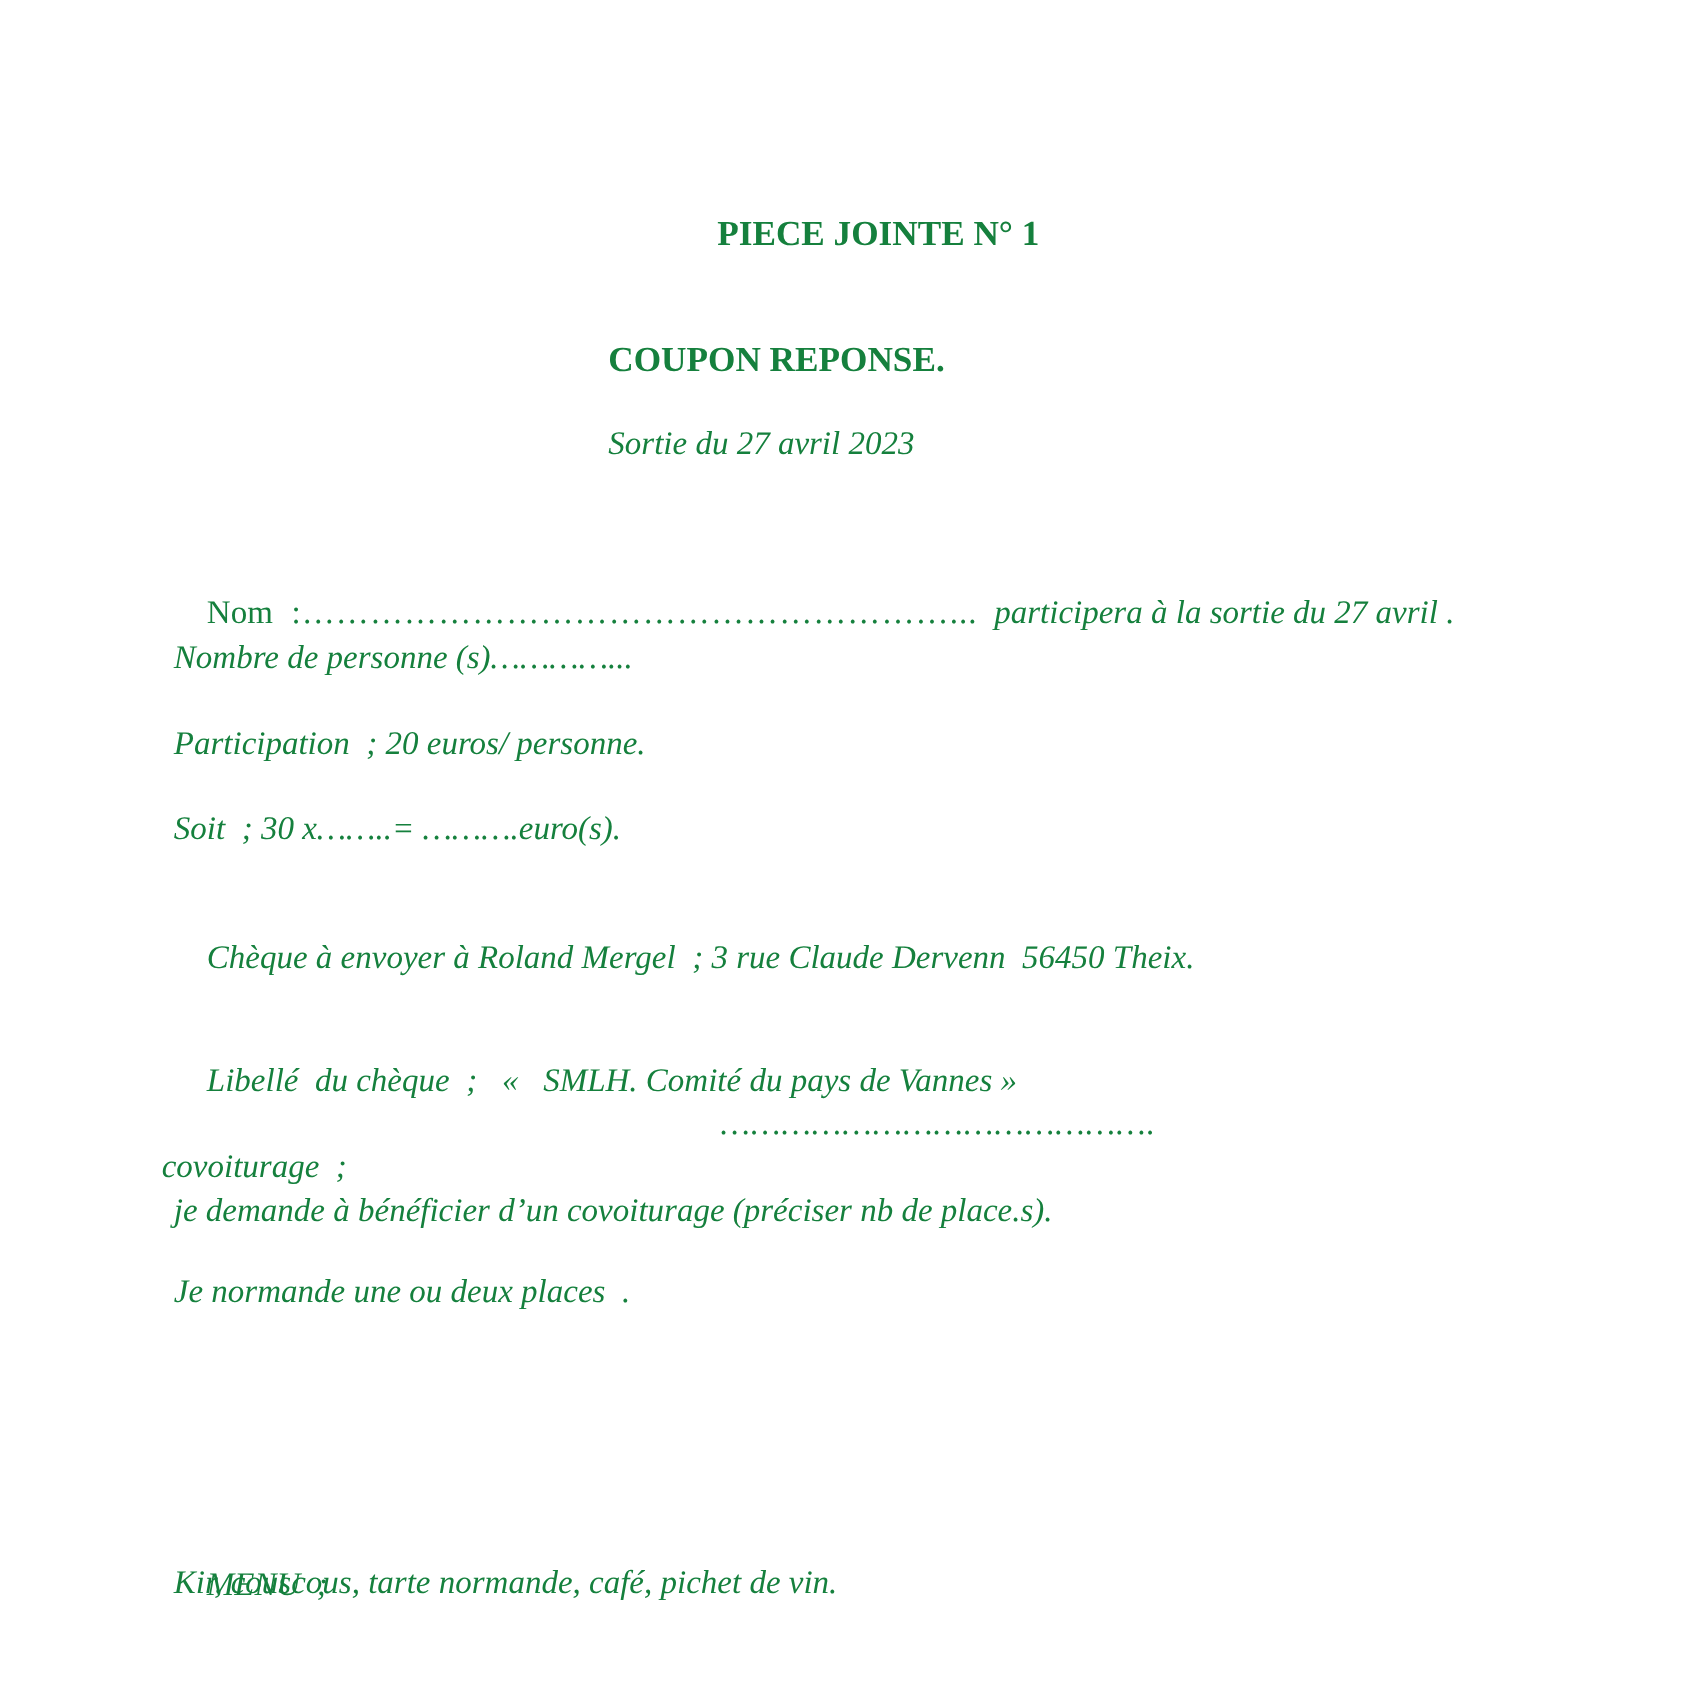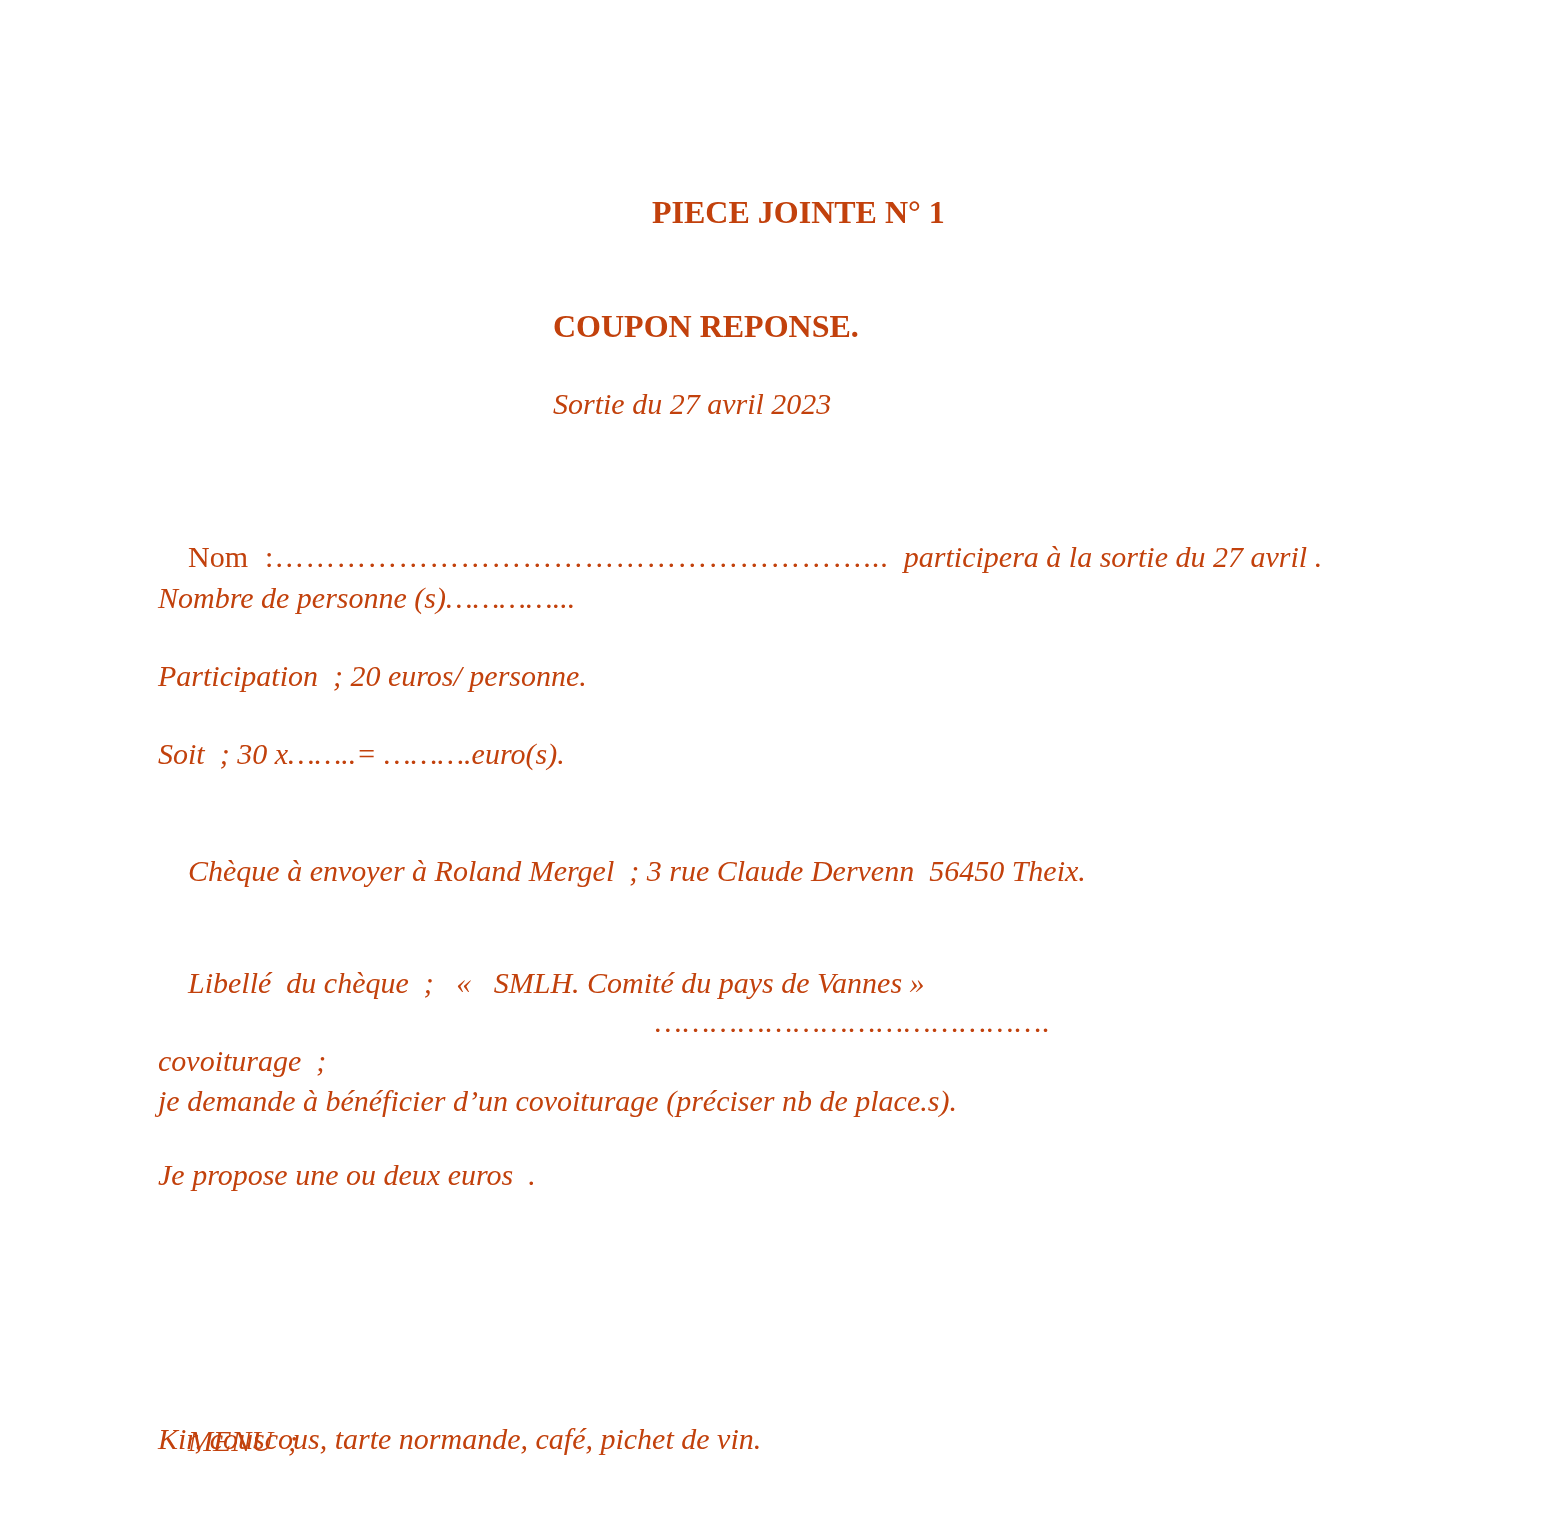--- a/index.html
+++ b/index.html
@@ -16,21 +16,21 @@
     font-family: "Liberation Serif", "DejaVu Serif", serif;
     overflow: hidden;
   }
   .page p {
     position: absolute;
     margin: 0;
     font-size: 30px;
     line-height: 40px;
     font-style: italic;
     white-space: pre;
-    color: #c2410c;
+    color: #15803d;
   }
   .page p.hdr {
     font-style: normal;
     font-weight: bold;
     font-size: 32px;
   }
   .upright { font-style: normal; }
   .bold { font-weight: normal; }
   
   .dots { letter-spacing: 1px; }
@@ -60,25 +60,25 @@
     <span class="bold">Chèque</span><span> à envoyer à Roland Mergel  ; 3 rue Claude Dervenn  56450 Theix.</span>
   </p>
 
 
   <p style="left:158px; top:923px;">
     <span>Libellé  du chèque  ;   «   </span><span class="bold">SMLH. Comité du pays de Vannes</span><span> »</span>
   </p>
 
   <p class="upright dots" style="left:655px; top:1002px;">…………………………………….</p>
 
-  <p style="left:158px; top:1041px;">covoiturage  ;</p>
+  <p style="left:147px; top:1041px;">covoiturage  ;</p>
 
   <p style="left:158px; top:1081px;text-align:right;">je demande à bénéficier d’un covoiturage (préciser nb de place.s).</p>
 
-  <p style="left:158px; top:1155px;">Je propose une ou deux euros  .</p>
+  <p style="left:158px; top:1155px;">Je normande une ou deux places  .</p>
 
 
   <p style="left:158px; top:1419px;">Kir, couscous, tarte normande, café, pichet de vin.</p>
 
   <p style="left:158px; top:1381px;">
     <span class="bold">MENU</span><span>  ;</span>
   </p>
 
 </div>
 

